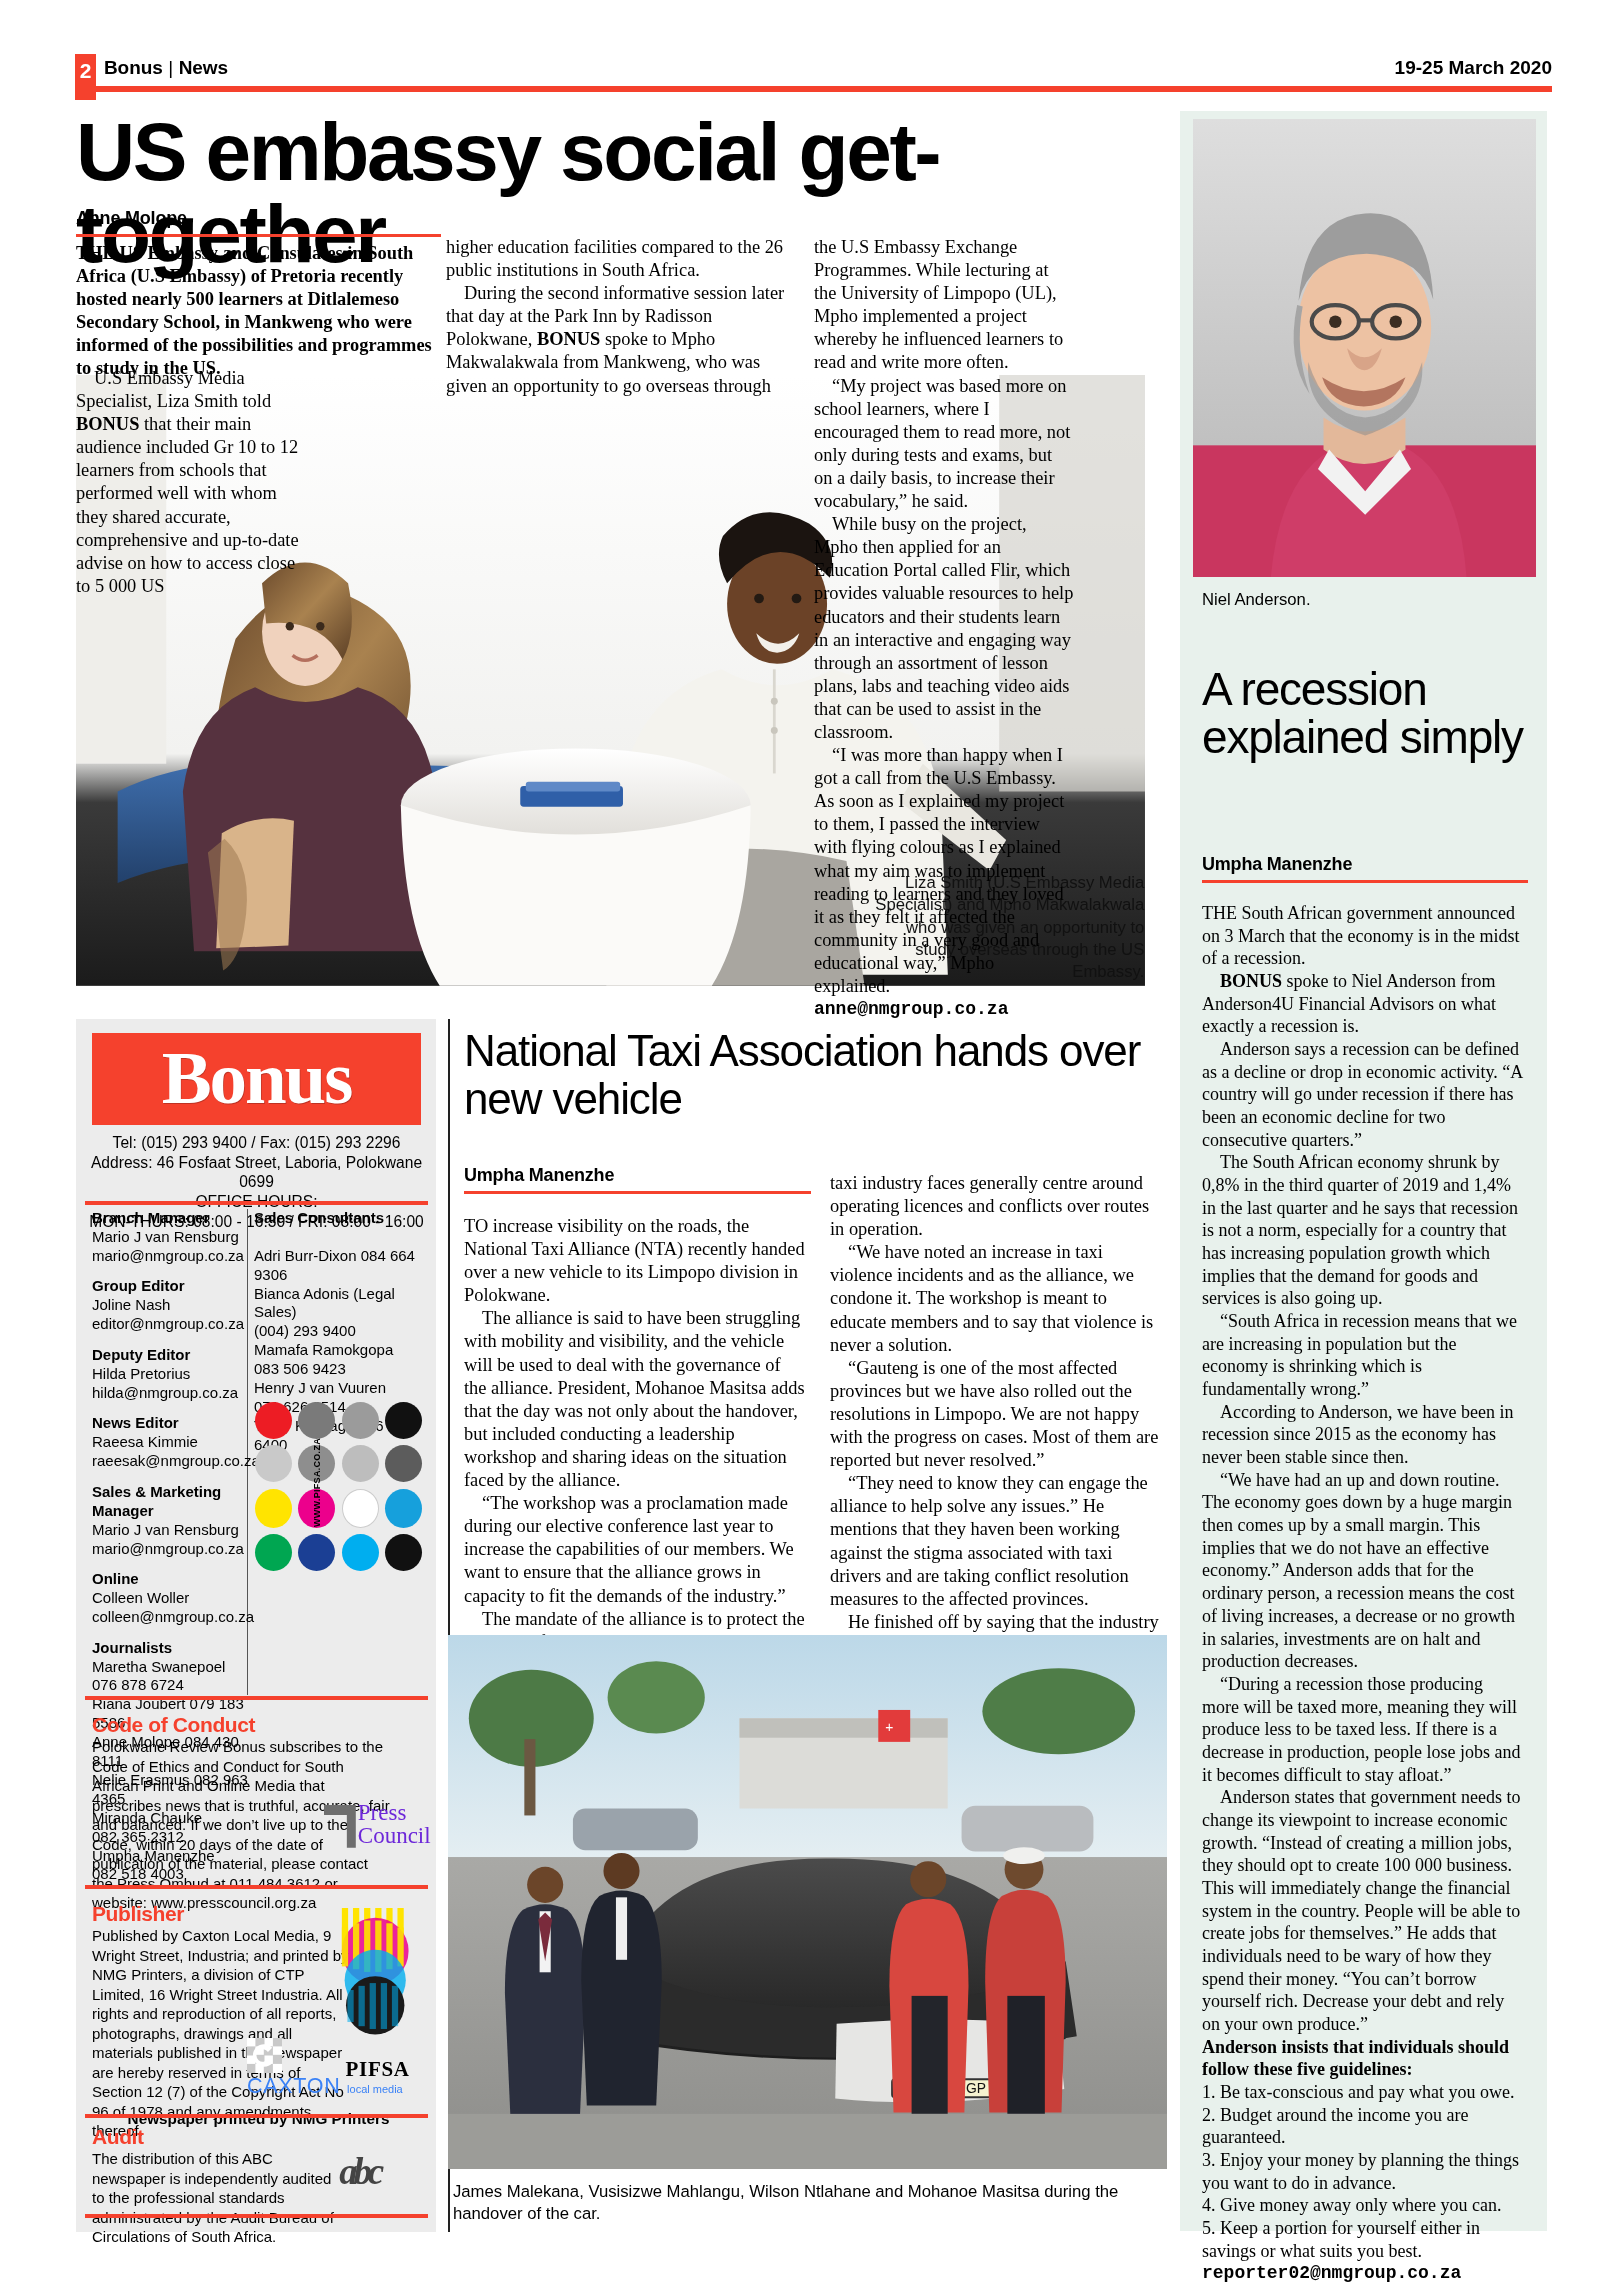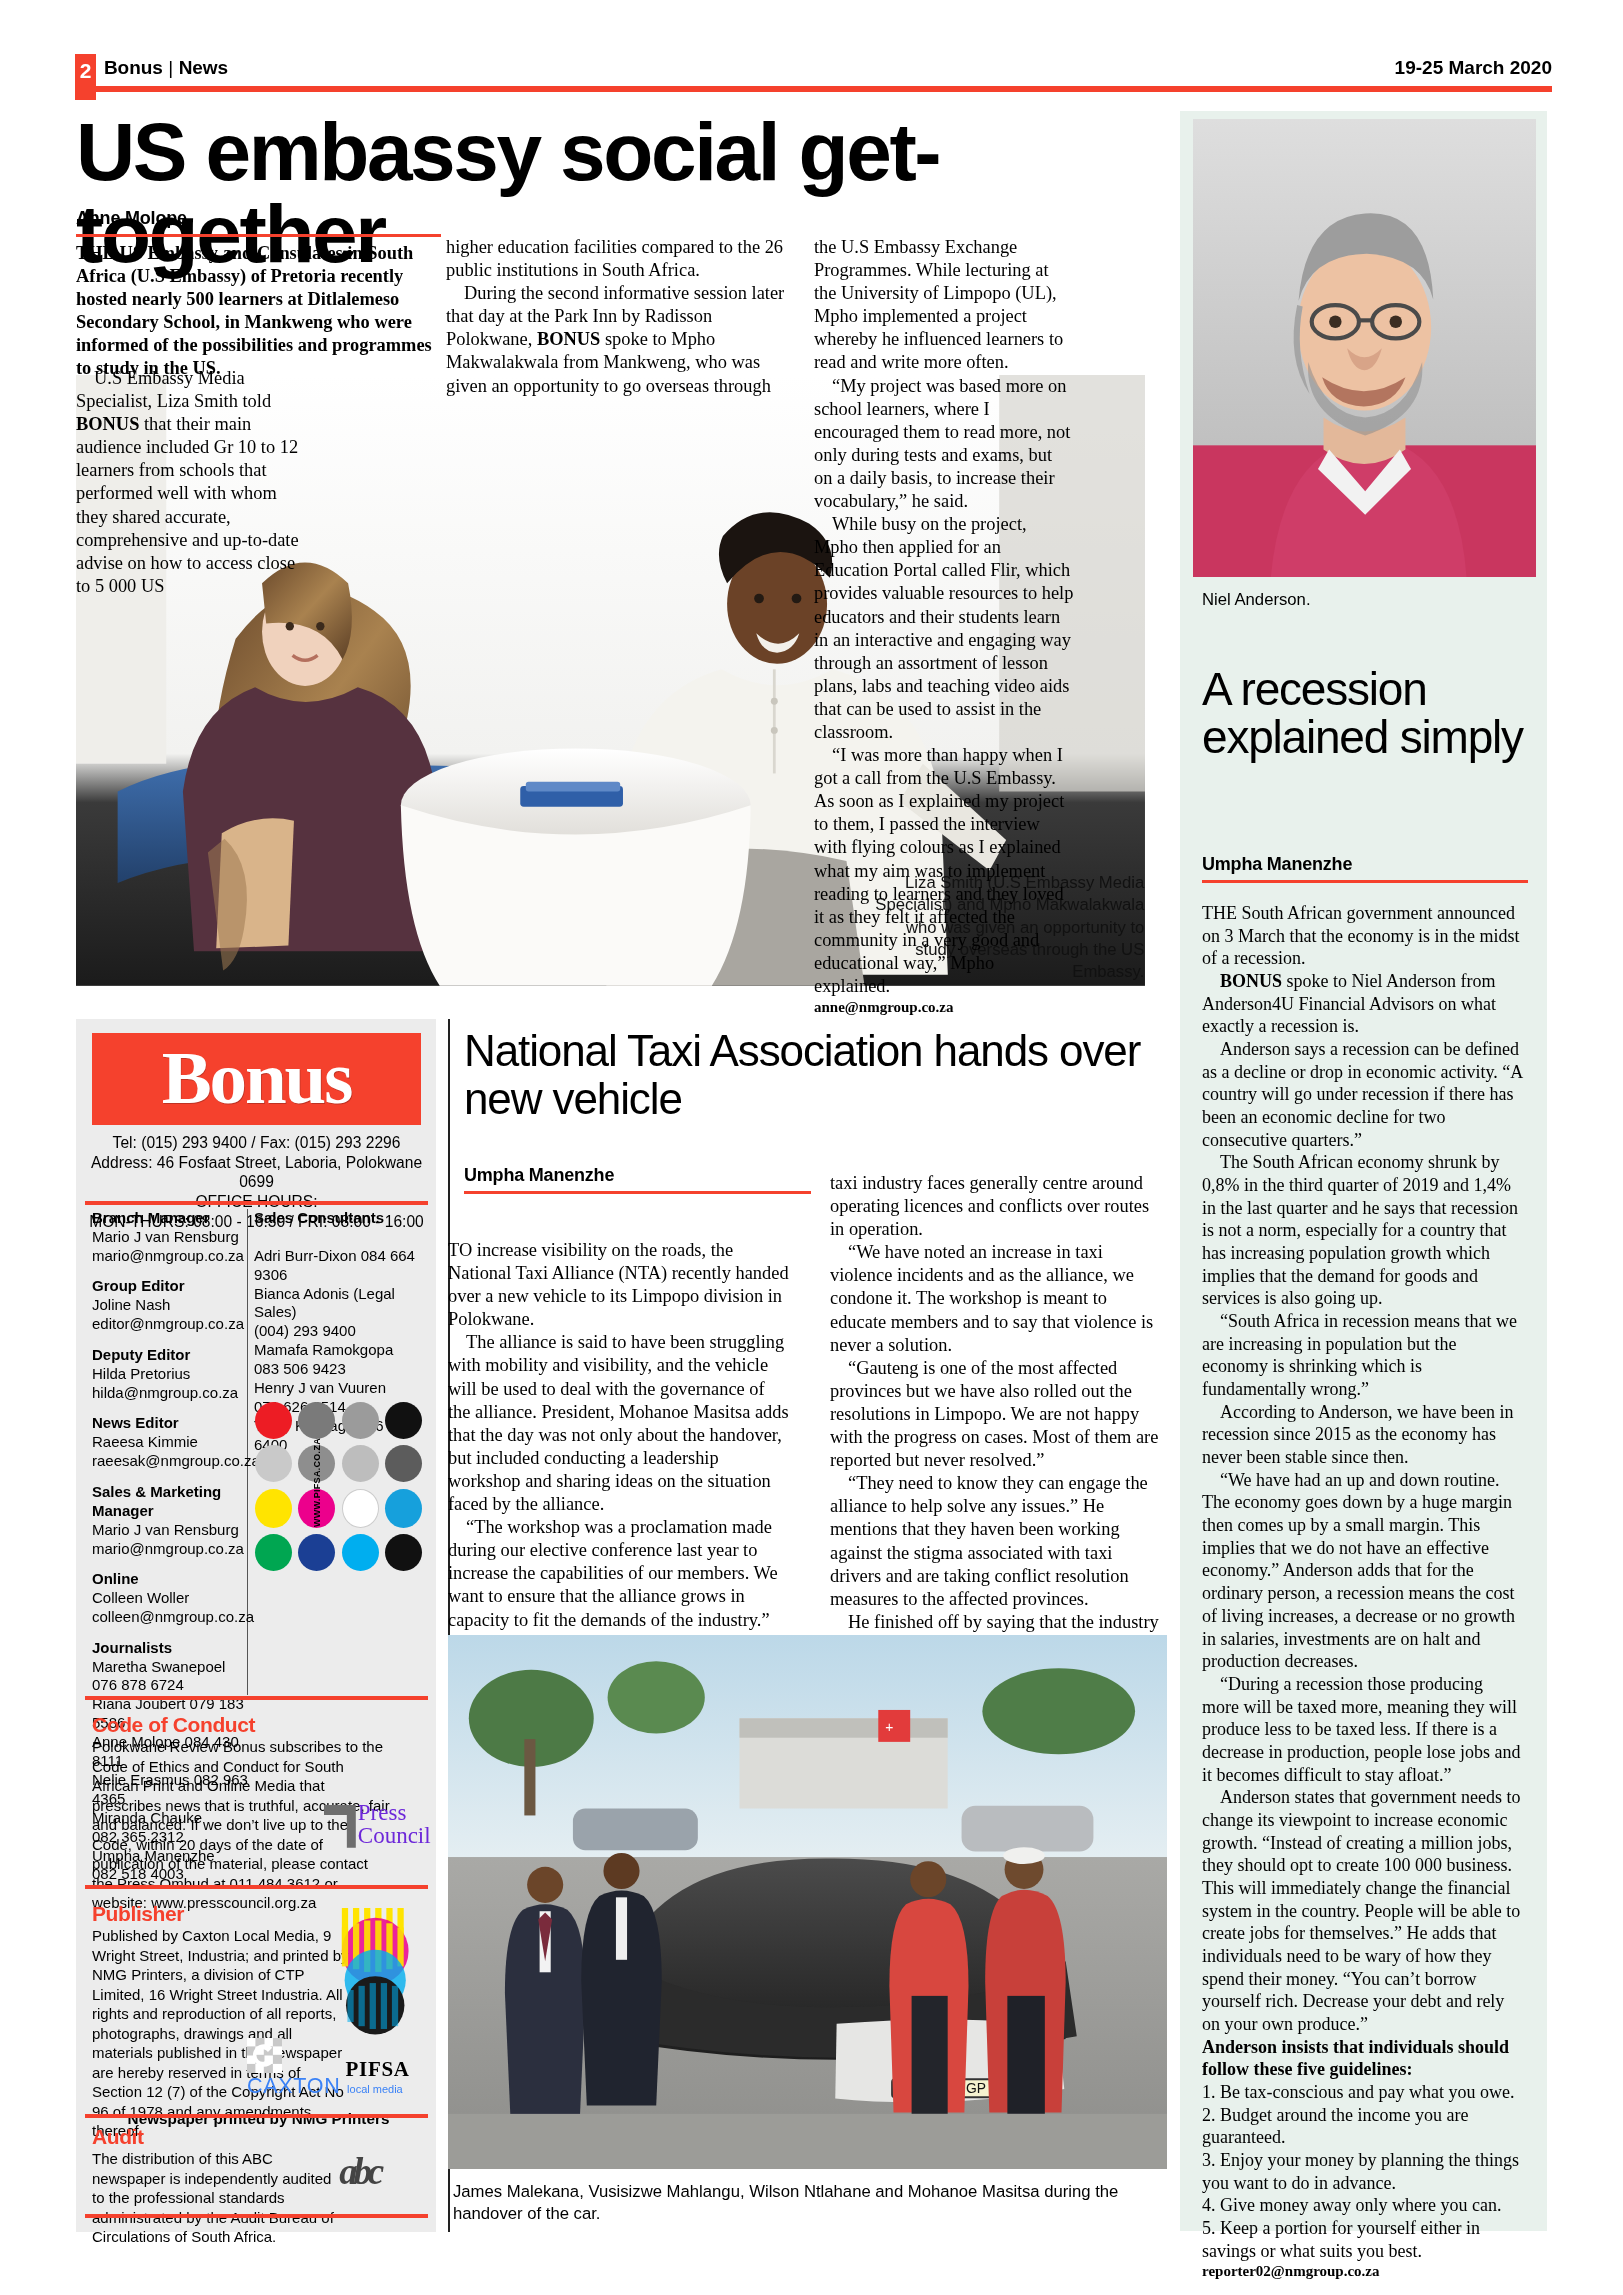--- a/index.html
+++ b/index.html
@@ -50,21 +50,21 @@
   .byline-rule { height: 3.5px; background: #f5412d; margin-top: 4.9px; }
 
   
   .serif {
     font-family: "Liberation Serif", serif;
     font-size: 18.4px; line-height: 1.255;
     text-align: left;
   }
   .serif p { text-indent: 18px; margin: 0; }
   .serif p.noind { text-indent: 0; }
-  .email { font-family: Liberation Serif, serif; font-weight: bold; font-size: 15px; }
+  .email { font-family: Liberation Mono, monospace; font-weight: bold; font-size: 18px; }
   b.bonus { font-weight: bold; }
 
   
   #a1-byline { position: absolute; left: 76px; top: 208px; width: 365px; }
   #a1-c1 { position: absolute; left: 76px; top: 242px; width: 257px; }
   #a1-c1-wide { position: absolute; left: 76px; top: 242px; width: 361px; font-weight: bold; }
   #a1-c2 { position: absolute; left: 446px; top: 236px; width: 347px; }
   #a1-c3 { position: absolute; left: 814px; top: 236px; width: 260px; }
 
   
@@ -195,21 +195,21 @@
 
   
   .taxi-rule-v {
     position: absolute; left: 448px; top: 1019px; width: 2.1px; height: 1213px; background: #222;
   }
   .taxi-headline {
     position: absolute; left: 464px; top: 1027px; width: 701px;
     font-size: 44px; line-height: 1.08; letter-spacing: -1.1px; font-weight: normal;
   }
   #taxi-byline { position: absolute; left: 464px; top: 1165px; width: 347px; }
-  #taxi-c1 { position: absolute; left: 448px; top: 1215px; width: 342px; margin-top: 24px; }
+  #taxi-c1 { position: absolute; left: 464px; top: 1215px; width: 342px; }
   #taxi-c2 { position: absolute; left: 830px; top: 1172px; width: 332px; }
   .taxi-photo {
     position: absolute; left: 448px; top: 1635px; width: 719px; height: 534px;
     overflow: hidden; background:#b9c3c6;
   }
   .taxi-cap {
     position: absolute; left: 453px; top: 2181px; width: 708px;
     font-size: 16.7px; line-height: 1.32;
   }
 

